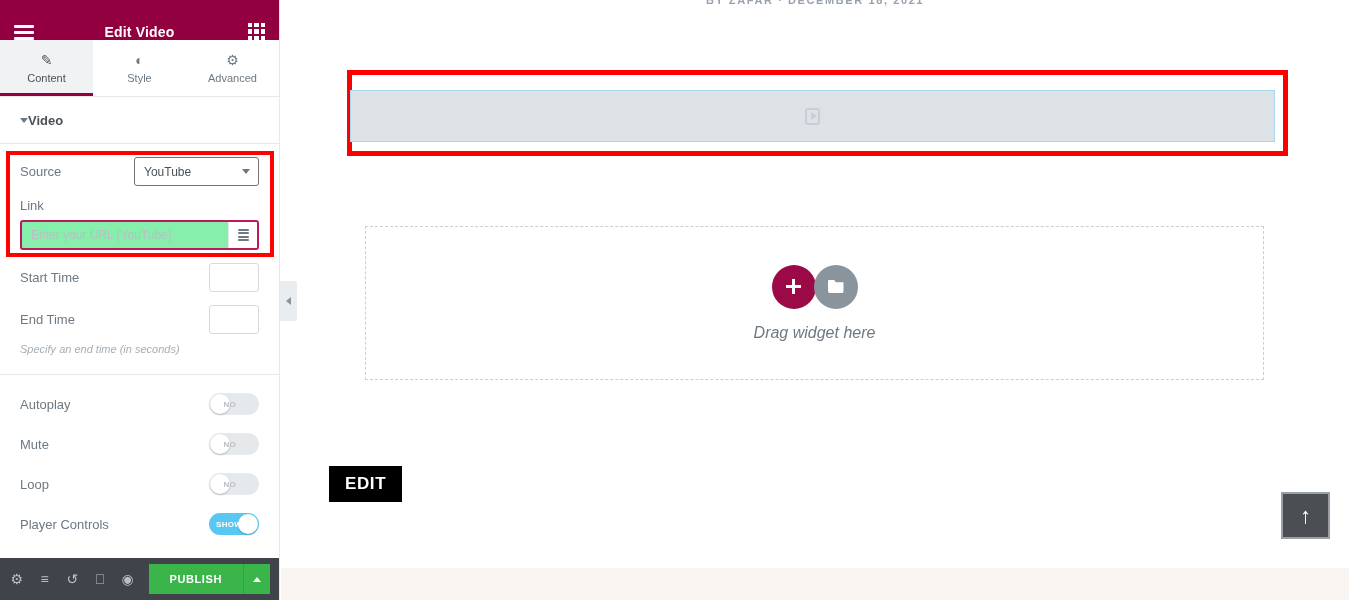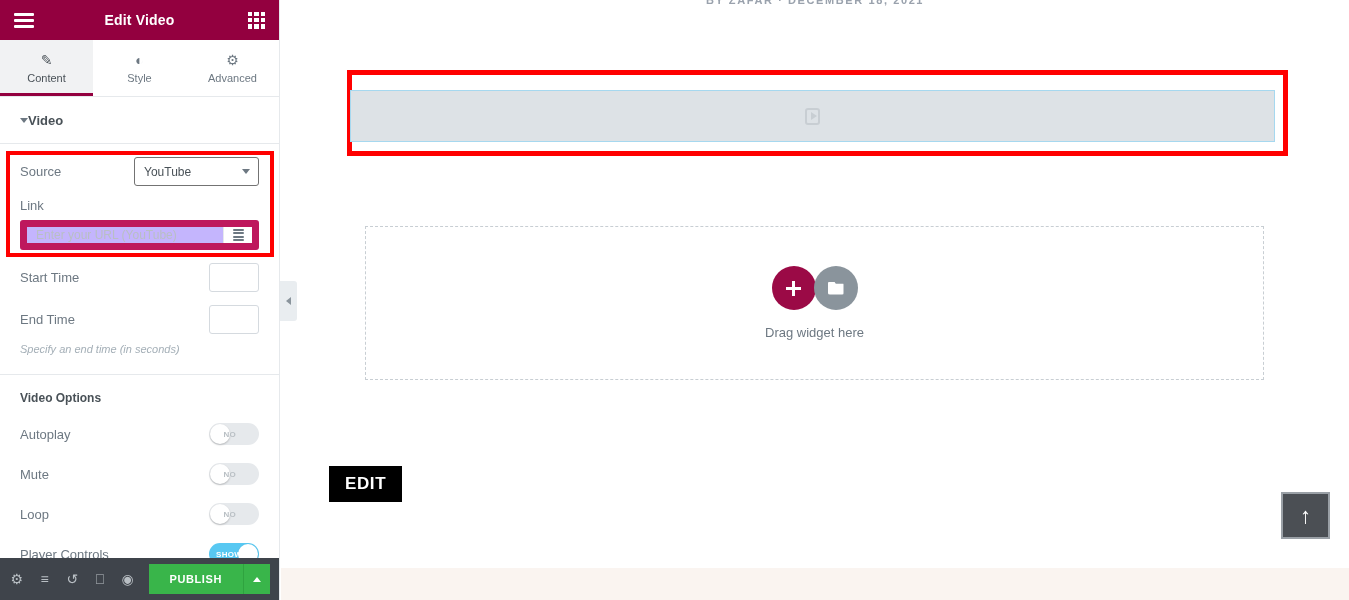--- a/index.html
+++ b/index.html
@@ -16,21 +16,21 @@
   #panel {
     position: absolute; left: 0; top: 0;
     width: 280px; height: 600px;
     background: #ffffff;
     border-right: 1px solid #e6e9ec;
     overflow: hidden;
   }
 
   #panel-header {
     height: 40px; background: #93003f;
-    display: flex; align-items: center; justify-content: space-between;
+    display: flex; align-items: flex-end; justify-content: space-between;
     padding: 0 14px;
   }
   #panel-title {
     color: #ffffff; font-size: 14px; font-weight: bold;
     letter-spacing: .2px;
     position: absolute; left: 0; right: 0; text-align: center;
     pointer-events: none;
   }
   .hamburger { width: 20px; height: 15px; display: flex; flex-direction: column;
     justify-content: space-between; cursor: pointer; z-index: 2; }
@@ -75,22 +75,22 @@
   .el-select { position: relative; width: 125px; height: 29px;
     border: 1px solid #737373; background: #fff; border-radius: 3px;
     display: flex; align-items: center; padding: 0 22px 0 9px;
     font-size: 12px; color: #495157; cursor: pointer; }
   .el-select .sel-caret { position: absolute; right: 8px;
     width: 0; height: 0; border-left: 4px solid transparent;
     border-right: 4px solid transparent; border-top: 5px solid #6d7882; }
 
   .ctrl-block { padding: 0 20px; margin-top: 12px; }
   .block-label { font-size: 13px; color: #6d7882; display: block; margin-bottom: 7px; }
-  .url-wrap { display: flex; height: 30px; border: 7px solid #be185d;
-    border-radius: 3px; overflow: hidden; background: #c4b5fd; }
+  .url-wrap { display: flex; height: 30px; border: 2px solid #be185d;
+    border-radius: 3px; overflow: hidden; background: #86efac; }
   .url-wrap input { flex: 1; border: 0; outline: 0; padding: 0 9px;
     font-size: 12px; color: #495157; font-family: inherit; background: transparent; }
   .url-wrap input::placeholder { color: #b9bfc4; }
   .dyn-btn { width: 29px; border-left: 1px solid #e6e9ec; display: flex;
     align-items: center; justify-content: center; cursor: pointer; background: #fff; }
   .dyn-ico { width: 11px; height: 13px; display: flex; flex-direction: column;
     justify-content: space-between; }
   .dyn-ico i { display: block; height: 2px; background: #6d7882; border-radius: 1px; }
   .dyn-ico i:nth-child(1){ width: 11px; } .dyn-ico i:nth-child(2){ width: 11px; }
   .dyn-ico i:nth-child(3){ width: 11px; } .dyn-ico i:nth-child(4){ width: 11px; }
@@ -175,21 +175,21 @@
   .dz-add { background: #9b0a46; }
   .dz-add .plus { position: relative; width: 15px; height: 15px; }
   .dz-add .plus::before, .dz-add .plus::after { content: ""; position: absolute;
     background: #fff; }
   .dz-add .plus::before { left: 6px; top: 0; width: 3px; height: 15px; }
   .dz-add .plus::after { top: 6px; left: 0; height: 3px; width: 15px; }
   .dz-tpl { background: #8a949c; margin-left: -2px; }
   .folder-ico { width: 16px; height: 13px; background: #fff;
     border-radius: 1px 3px 2px 2px;
     clip-path: polygon(0 0, 42% 0, 52% 18%, 100% 18%, 100% 100%, 0 100%); }
-  #drop-label { font-size: 13px; color: #6d7882; }
+  #drop-label { font-size: 16px; color: #6d7882; font-style: italic; }
 
   #edit-badge { position: absolute; left: 48px; top: 466px;
     background: #000000; color: #ffffff; font-size: 17px; font-weight: bold;
     letter-spacing: .6px; padding: 8px 16px; cursor: pointer; }
 
   #scroll-top { position: absolute; right: 19px; top: 492px;
     width: 49px; height: 47px; background: #4b4f54; border: 2px solid #9aa0a6;
     display: flex; align-items: center; justify-content: center; cursor: pointer; }
   .arrow-up-glyph { color: #ffffff; font-size: 22px; line-height: 1; }
 
@@ -272,21 +272,20 @@
     </div>
 
     <div class="ctrl-row">
       <span class="ctrl-label">End Time</span>
       <input class="num-input" type="text" style="">
     </div>
     <div class="help-text">Specify an end time (in seconds)</div>
 
     <div class="divider"></div>
 
-    <div class="group-title">Video Options</div>
 
     <div class="switch-row">
       <span class="ctrl-label">Autoplay</span>
       <div class="sw">
         <span class="knob"></span>
         <span class="sw-txt">NO</span>
       </div>
     </div>
 
     <div class="switch-row">

